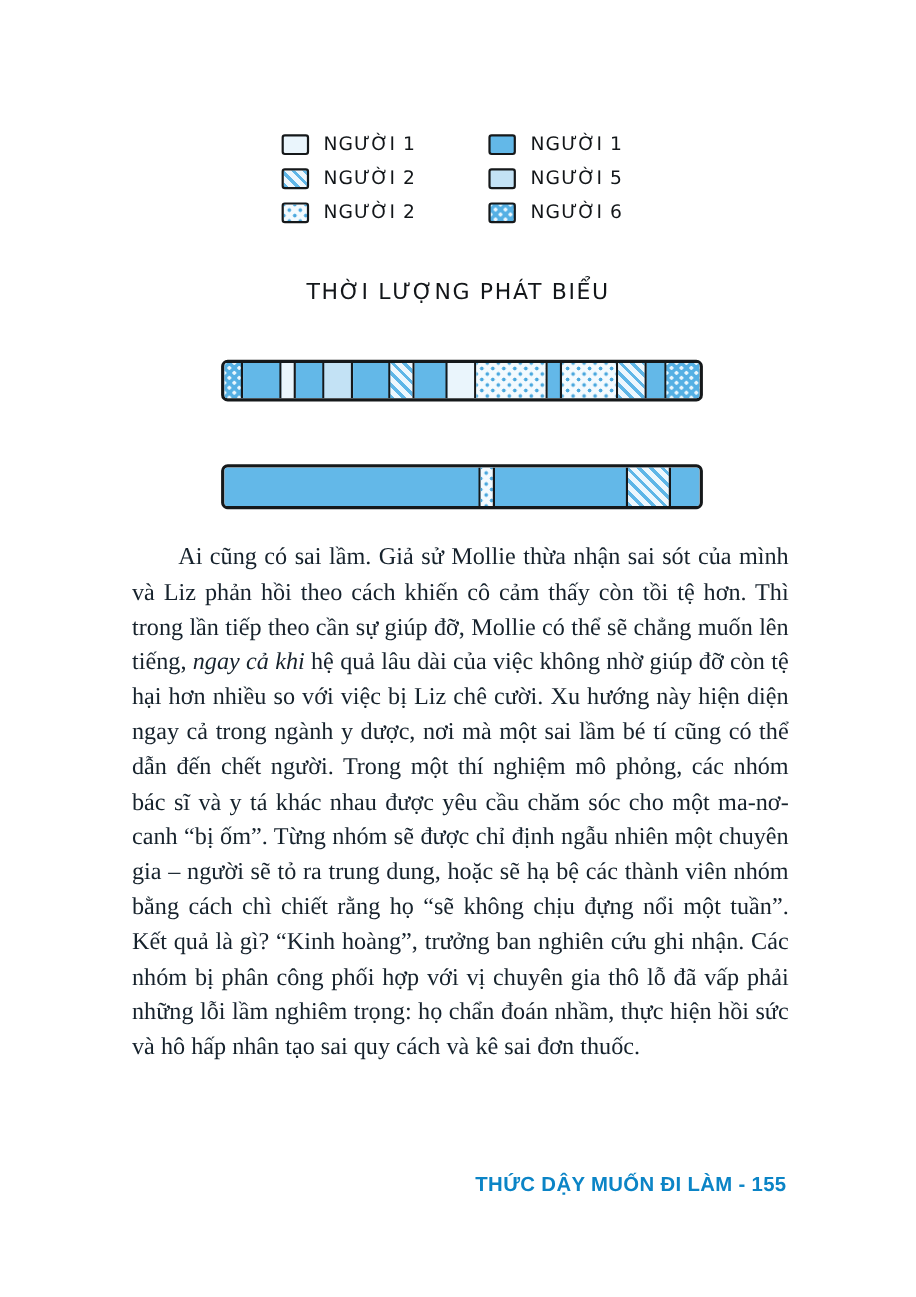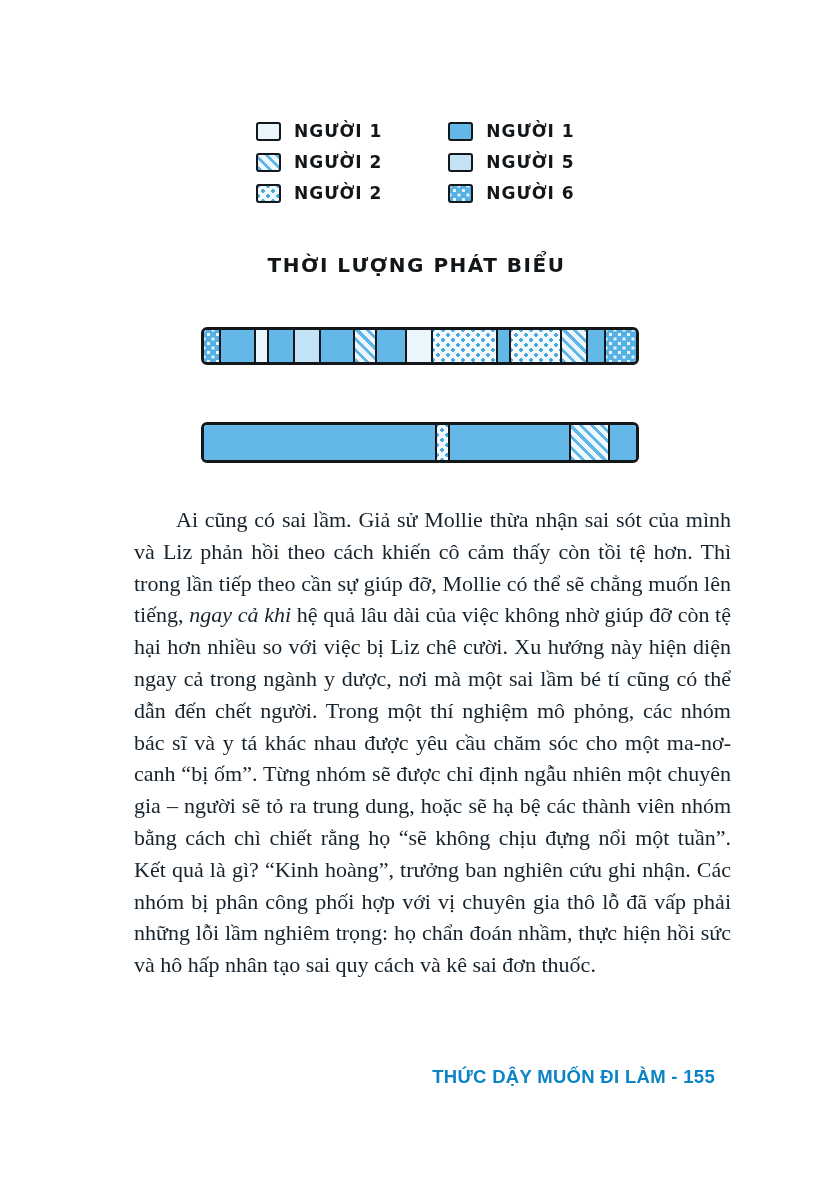--- a/index.html
+++ b/index.html
@@ -6,21 +6,21 @@
   .page {
     position:relative;
     width:833px; height:1179px;
     background:#ffffff;
     font-family:"Liberation Serif", serif;
     overflow:hidden;
     margin:0 auto;
   }
   .comic {
     font-family:"DejaVu Sans", sans-serif;
-    font-weight:700;
+    font-weight:400;
     color:#121619;
   }
 
   
   .legend {
     position:absolute; top:121px; left:256px;
     display:grid;
     grid-template-rows:repeat(3, auto);
     grid-auto-flow:column;
     column-gap:66px; row-gap:11px;
@@ -83,21 +83,21 @@
     background:#fff;
   }
   .bar.first  { top:327px; height:38px; }
   .bar.second { top:422px; height:41px; }
   .seg { height:100%; border-right:2.5px solid #15181a; box-sizing:border-box; }
   .seg:last-child { border-right:none; }
 
   
   .body-text {
     position:absolute; top:488px; left:118px; width:597px;
-    margin:16px;
+    margin:2px;
     font-size:22px; line-height:31.8px;
     text-align:justify;
     text-indent:42px;
     color:#16222c;
   }
   .body-text em { font-style:italic; }
 
   
   .footer {
     position:absolute; top:1066px; left:118px; width:597px;

